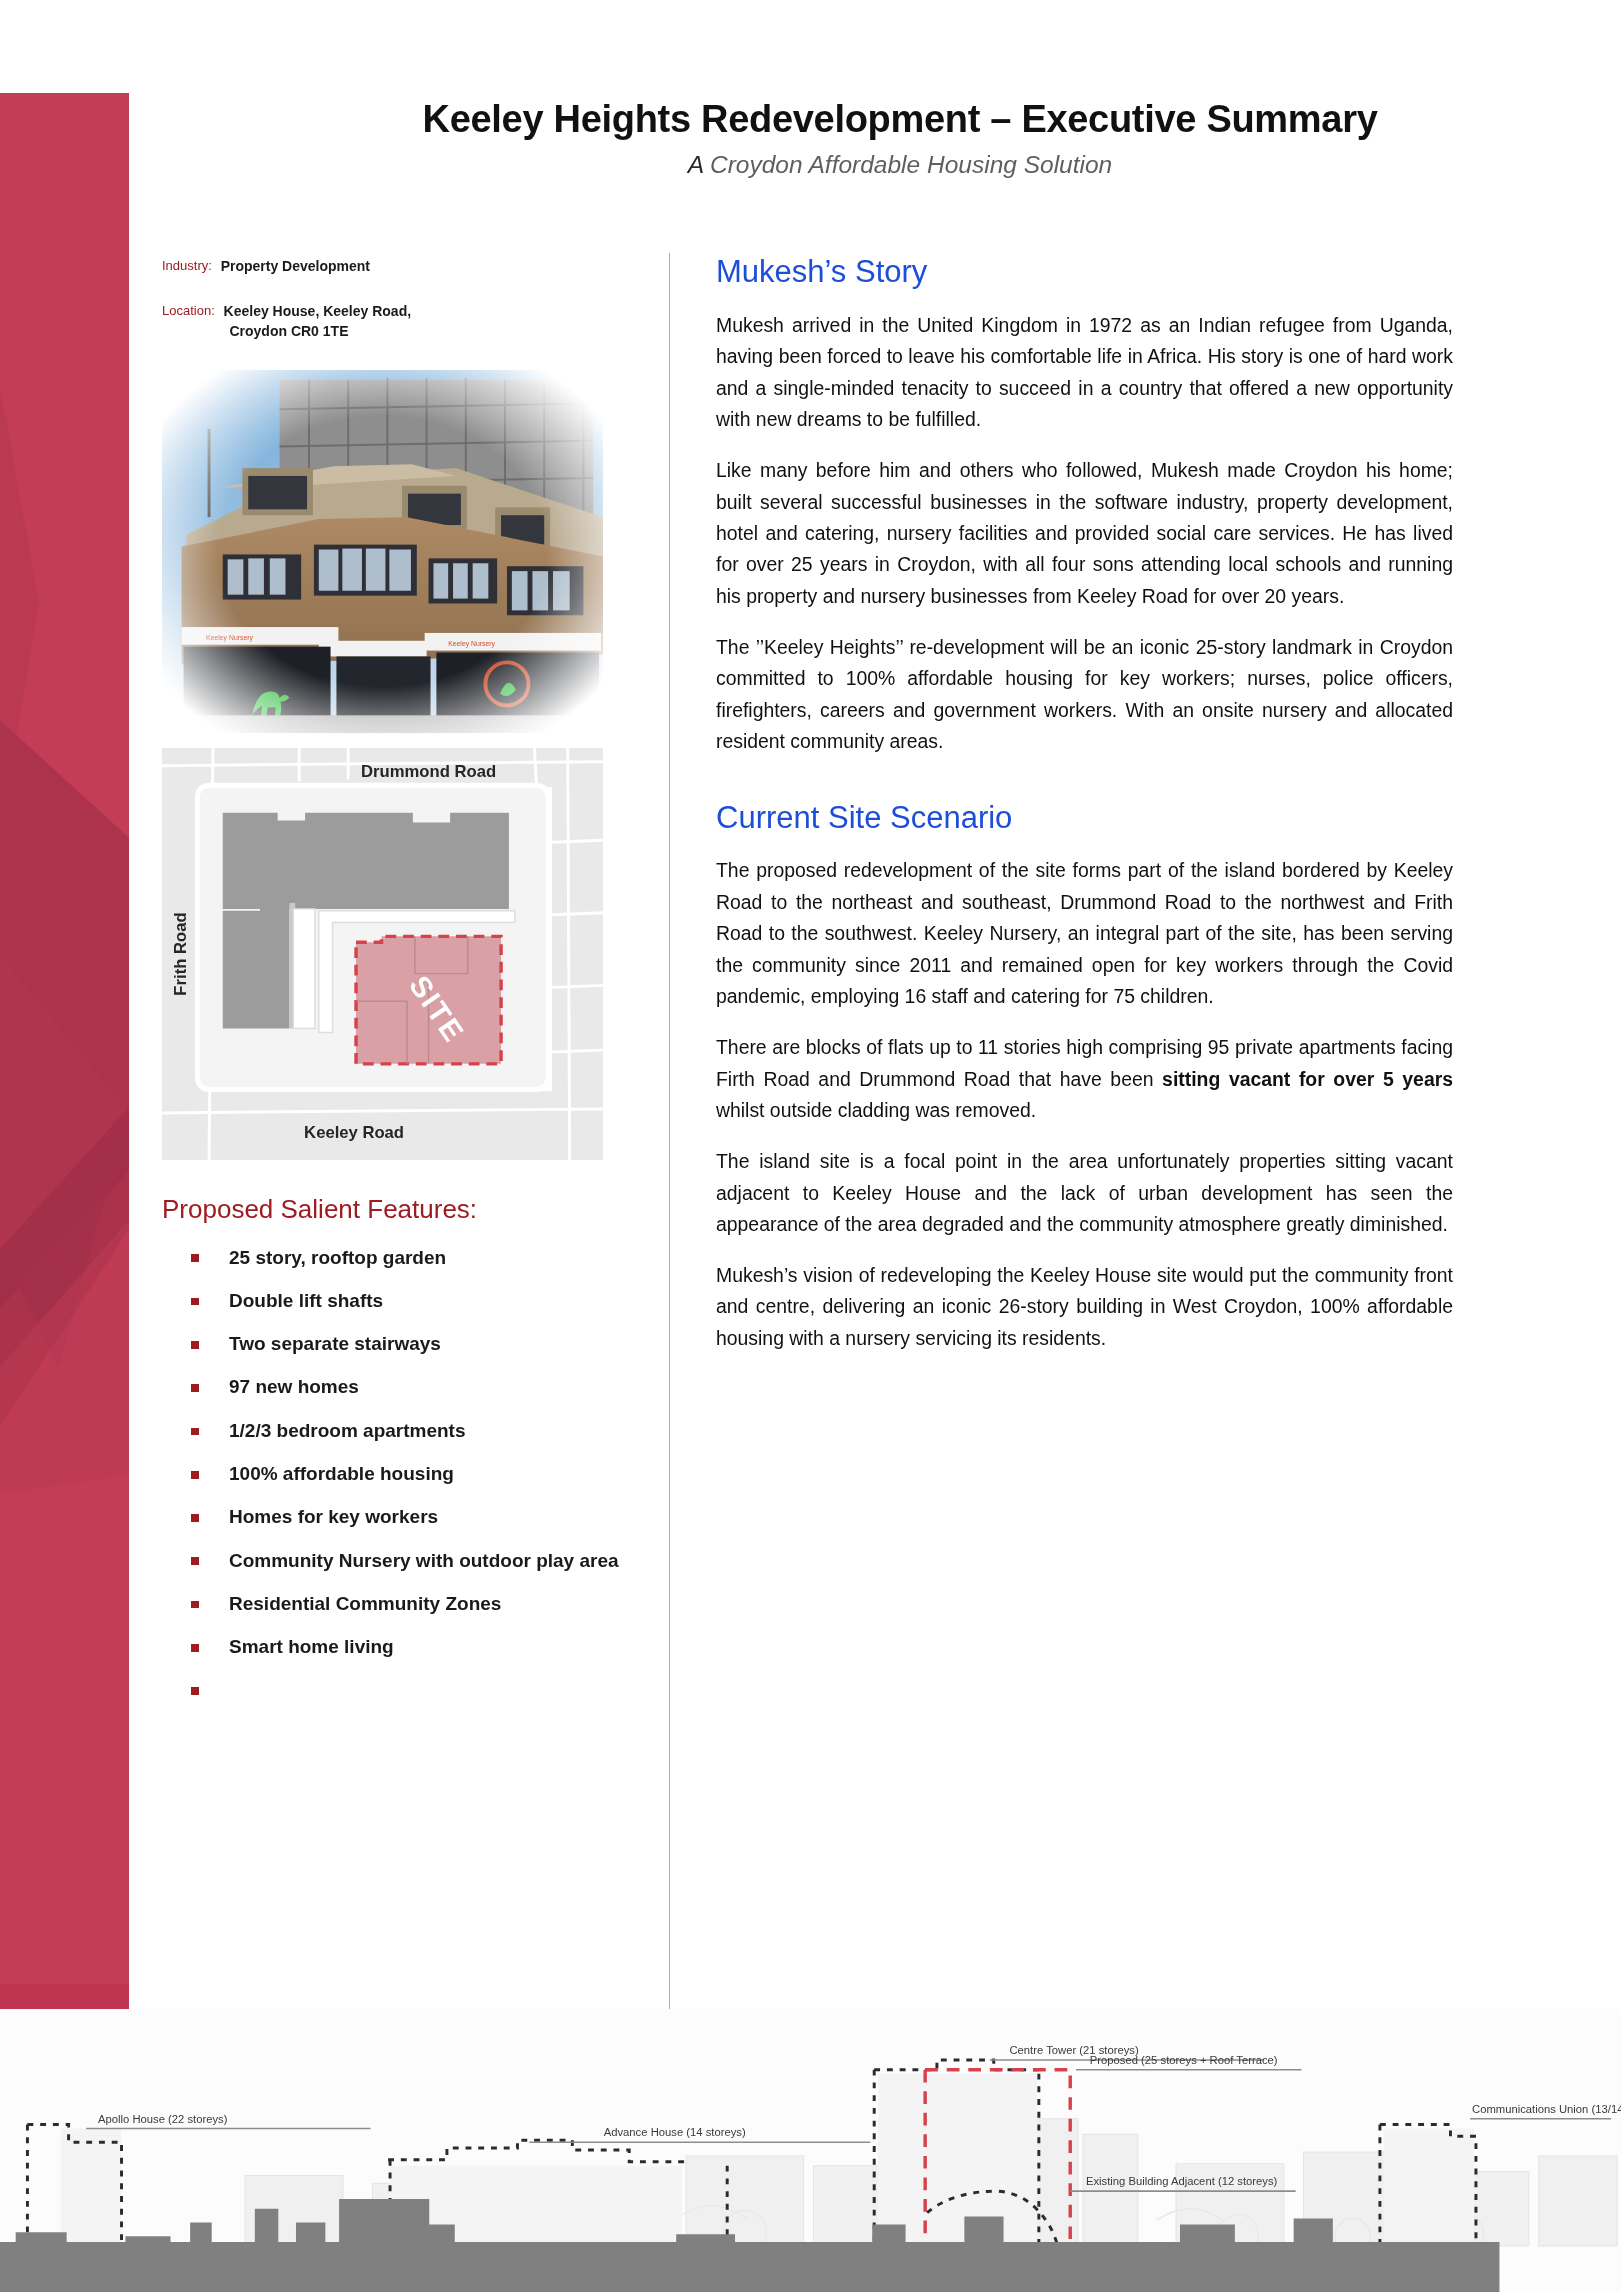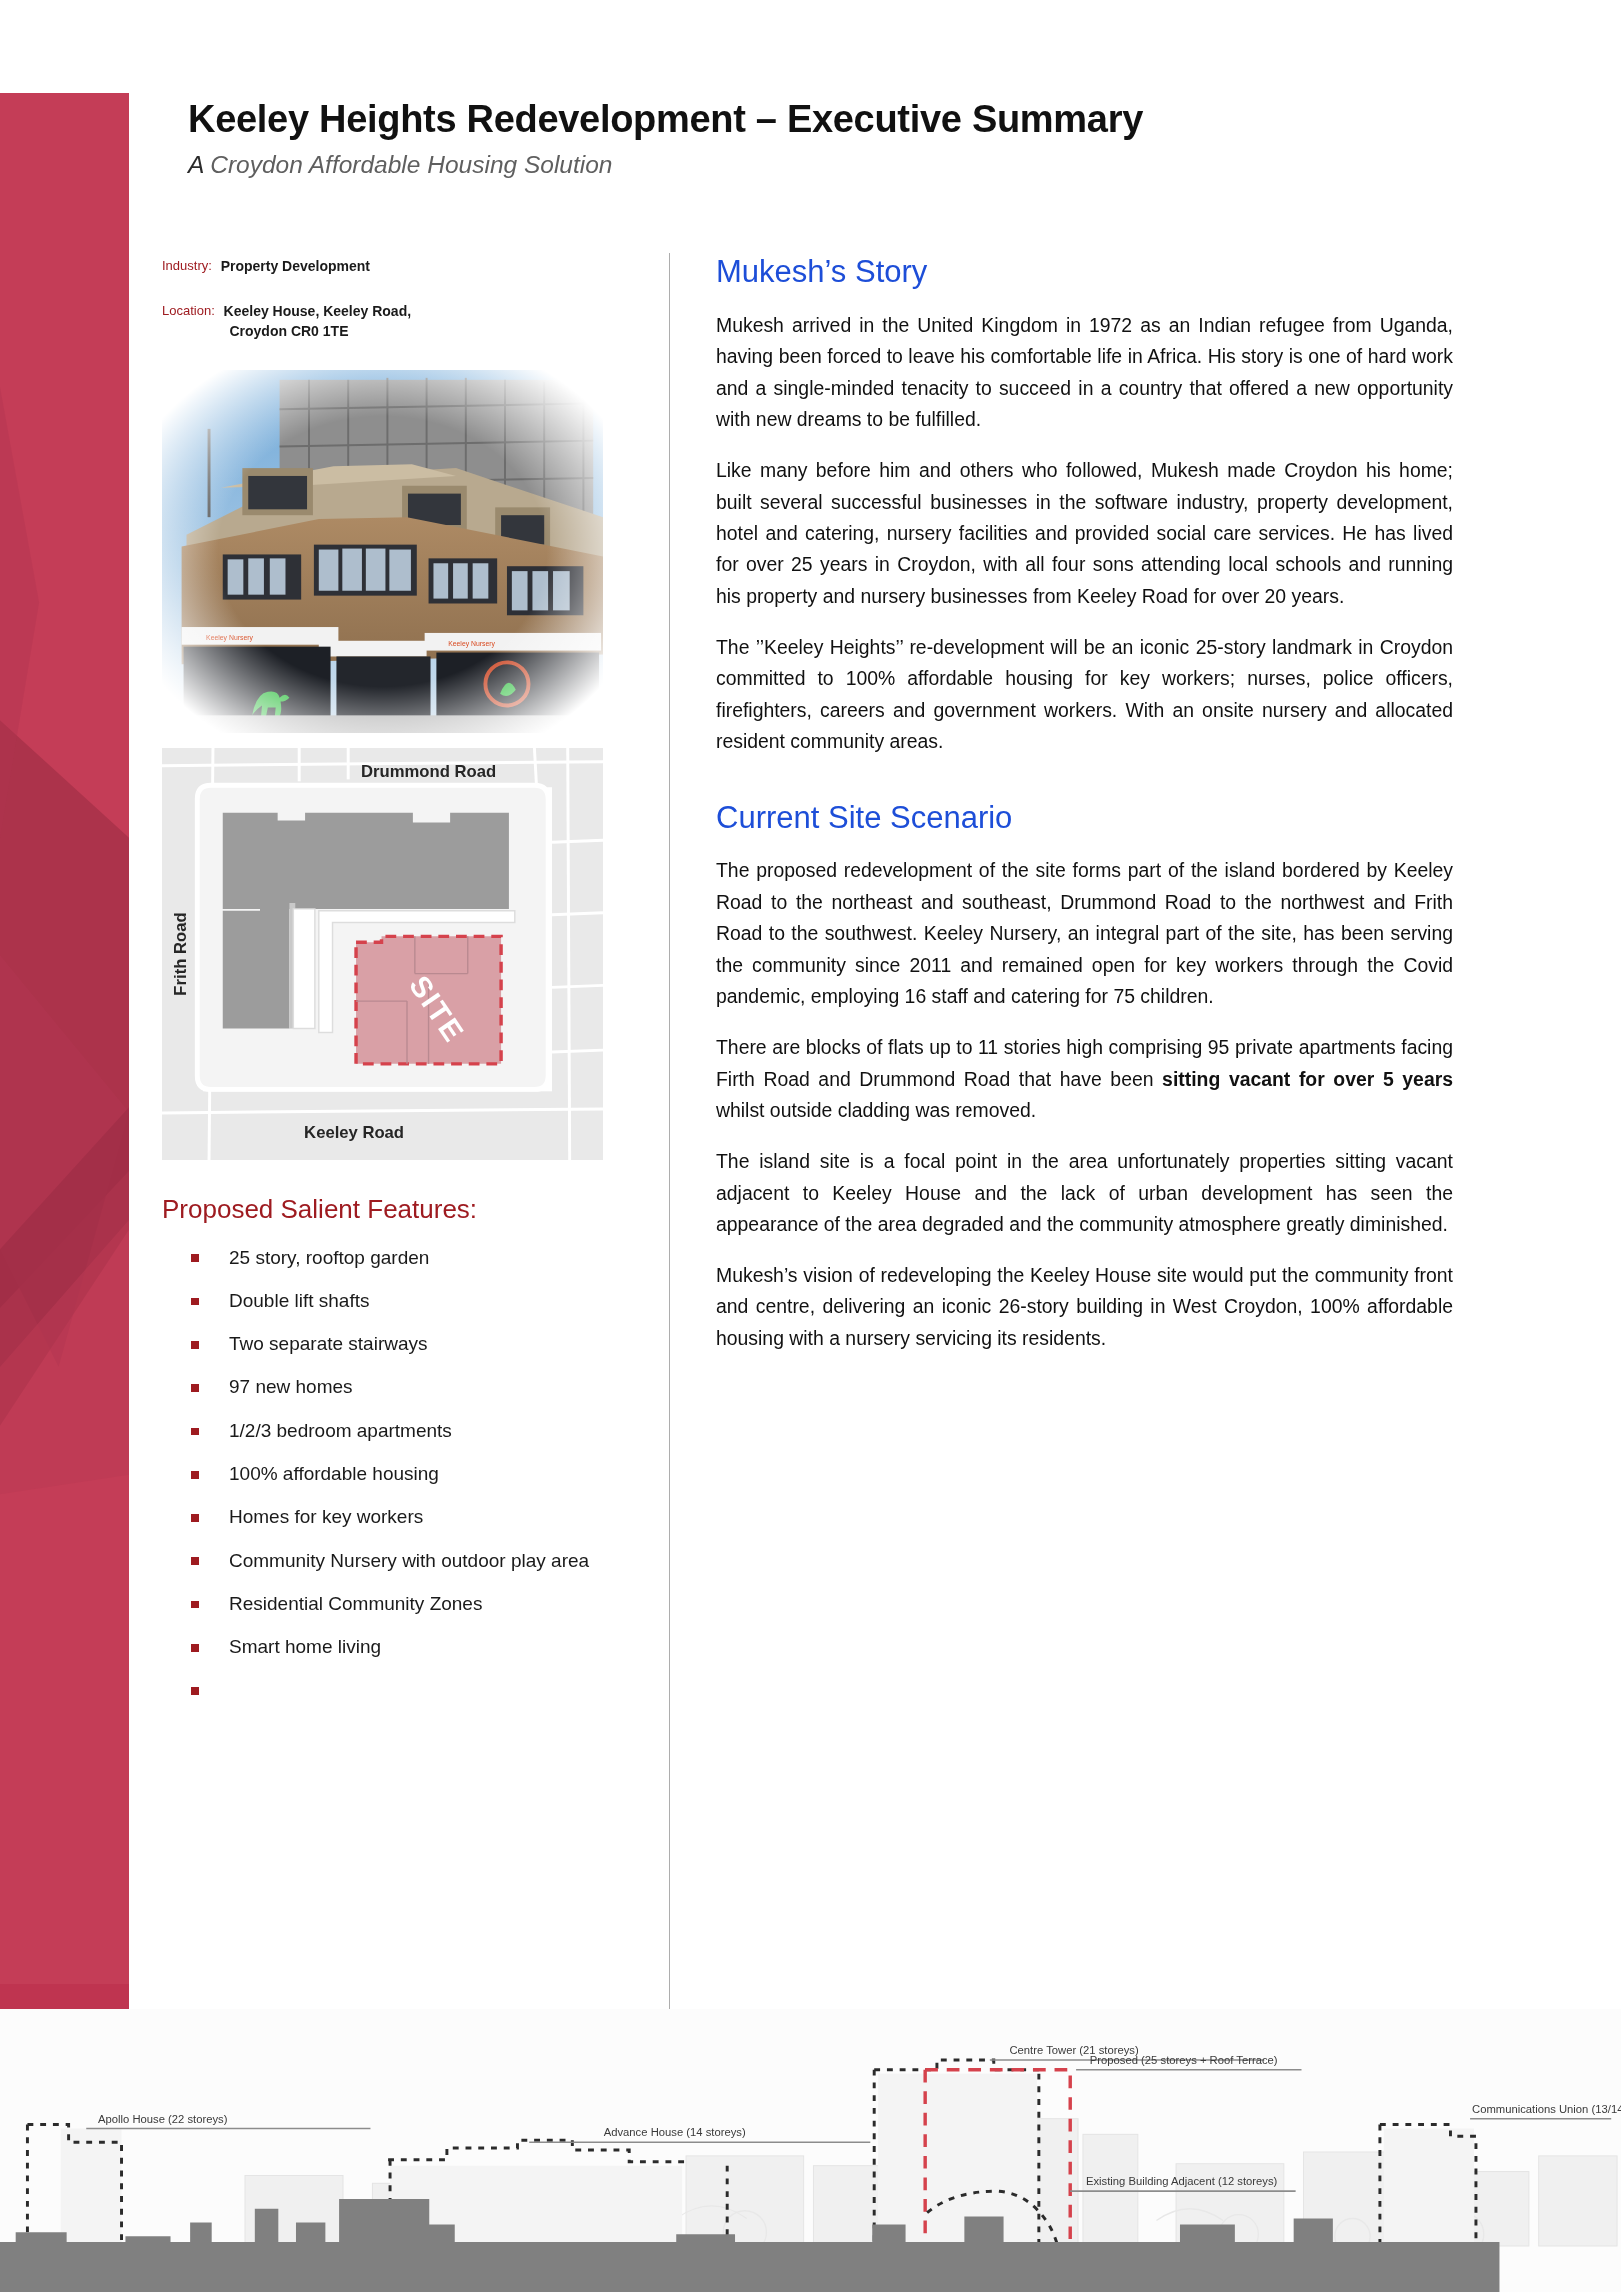--- a/index.html
+++ b/index.html
@@ -7,21 +7,21 @@
     width:1621px;height:2293px;position:relative;overflow:hidden;
     font-family:"Liberation Sans","DejaVu Sans",sans-serif;
     -webkit-font-smoothing:antialiased;
   }
 
   
   .banner{position:absolute;left:0;top:93px;width:129px;height:2001px;overflow:hidden;}
   .banner svg{display:block;width:100%;height:100%;}
 
   
-  .header{position:absolute;left:188px;top:98px;width:1392px;}
+  .header{position:absolute;left:204px;top:98px;width:1392px;text-align:center;}
   .doc-title{
     font-size:38px;font-weight:bold;color:#111;letter-spacing:-0.3px;
     line-height:1.15;white-space:nowrap;
   }
   .doc-subtitle{
     margin-top:8.8px;font-size:24.5px;color:#5f5f5f;font-style:italic;
     line-height:1.2;
   }
   .doc-subtitle .lead{color:#2b2b2b;font-style:italic;}
 
@@ -42,21 +42,21 @@
   .photo svg{display:block;width:100%;height:100%;}
 
   .sitemap{position:relative;margin-top:15.7px;width:441px;height:412px;overflow:hidden;background:#fff;}
   .sitemap svg{display:block;width:100%;height:100%;}
 
   .feat-title{margin-top:33px;color:#9e1b20;font-size:26px;line-height:1.3;}
 
   .feat-list{margin:17.6px 0 0 0;padding:0;list-style:none;}
   .feat-list li{
     position:relative;padding-left:67px;margin-bottom:16.7px;
-    font-size:19px;line-height:1.4;color:#1a1a1a;
+    font-size:19px;line-height:1.4;color:#1a1a1a;font-weight:bold;
   }
   .feat-list li .bullet{
     position:absolute;left:29px;top:9.8px;width:7.8px;height:7.8px;background:#9e1b20;
   }
 
   
   .rightcol{position:absolute;left:716px;top:253px;width:737px;}
   .sec-head{
     color:#1d4ed8;font-size:31px;line-height:1.2;margin-bottom:19.6px;font-weight:400;
   }

